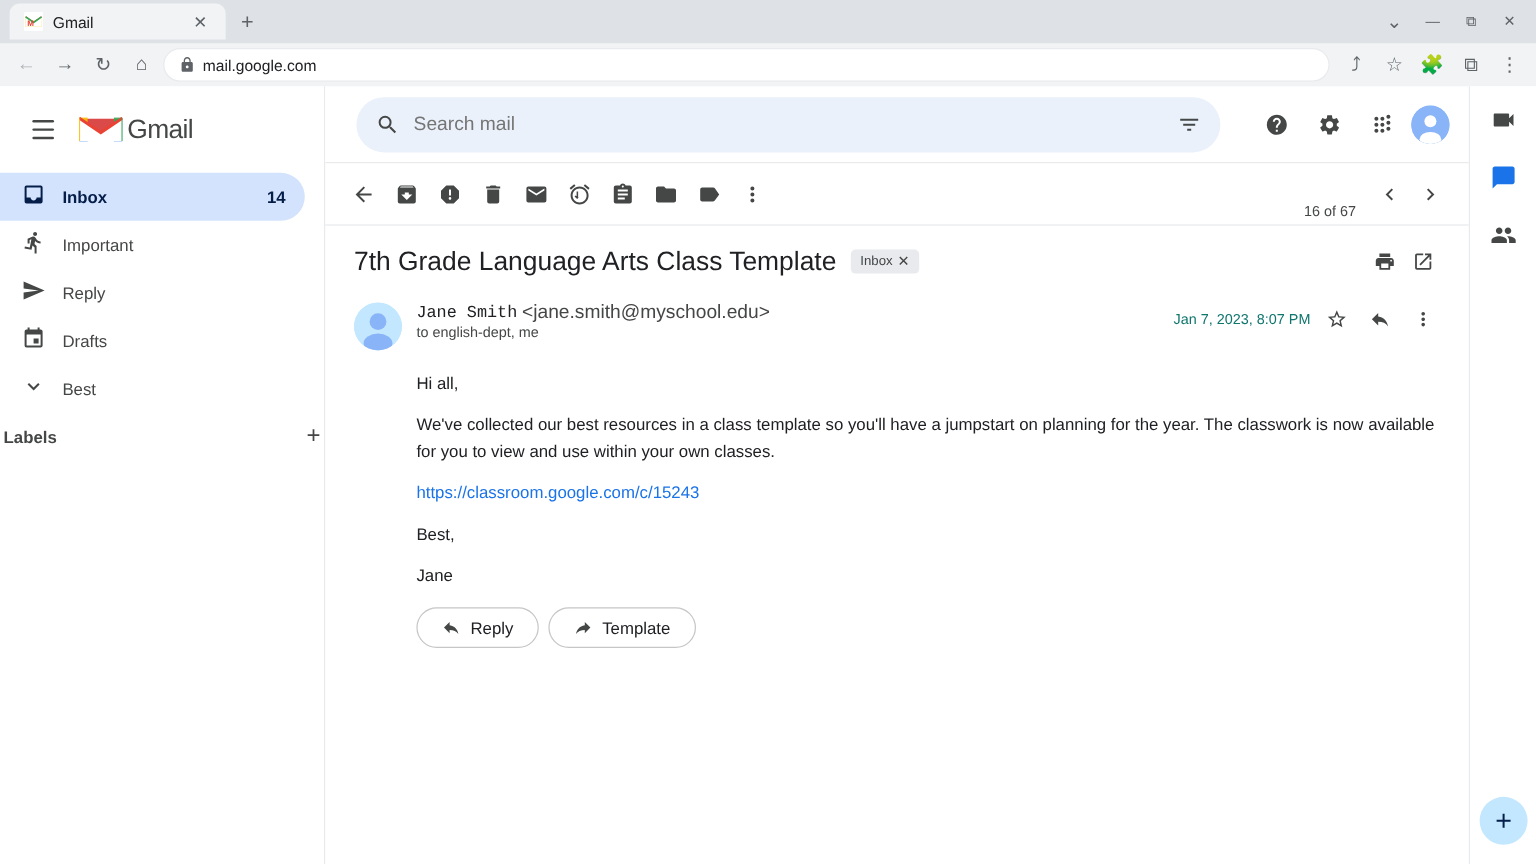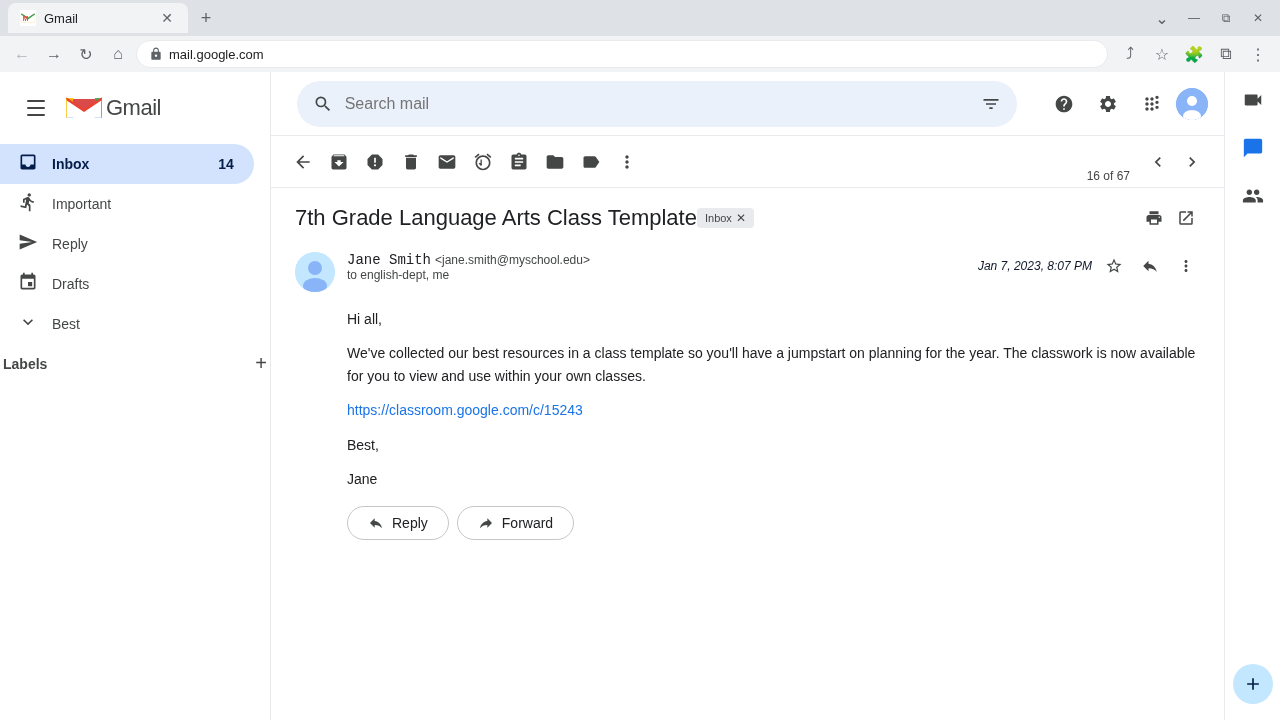--- a/index.html
+++ b/index.html
@@ -33,55 +33,55 @@
     .gmail-logo-text { font-size: 22px; color: #444746; font-weight: 400; letter-spacing: -0.5px; }
 
     .compose-btn { display: flex; align-items: center; gap: 12px; background: #c2e7ff; border-radius: 16px; padding: 18px 24px; margin: 4px 12px 8px; cursor: pointer; width: 210px; }
     .compose-label { font-size: 14px; font-weight: 500; color: #041e49; }
 
     .sidebar-nav { list-style: none; }
     .sidebar-item { display: flex; align-items: center; gap: 12px; padding: 6px 16px; border-radius: 0 24px 24px 0; cursor: pointer; margin-right: 16px; height: 40px; }
     .sidebar-item.active { background: #d3e3fd; }
     .sidebar-item .item-icon { font-size: 18px; color: #444746; width: 24px; text-align: center; }
     .sidebar-item .item-label { font-size: 14px; color: #444746; flex: 1; }
-    .sidebar-item .item-badge { background: transparent; color: #444746; font-size: 14px; font-weight: 600; min-width: 24px; text-align: center; }
+    .sidebar-item .item-badge { background: transparent; color: #444746; font-size: 14px; font-weight: 600; min-width: 24px; text-align: right; }
     .sidebar-item.active .item-label { font-weight: 600; color: #041e49; }
     .sidebar-item.active .item-badge { color: #041e49; }
 
     .labels-section { display: flex; align-items: center; padding: 8px 3px; cursor: pointer; }
     .labels-title { font-size: 14px; color: #444746; font-weight: 600; flex: 1; }
     .labels-add { color: #444746; font-size: 20px; }
 
     
     .main-content { flex: 1; overflow: hidden; display: flex; flex-direction: column; border-left: 1px solid #e8eaed; }
 
     
     .email-toolbar { display: flex; align-items: center; padding: 6px 16px; border-bottom: 1px solid #e8eaed; gap: 4px; height: 52px; }
     .toolbar-btn { width: 32px; height: 32px; border-radius: 50%; display: flex; align-items: center; justify-content: center; color: #444746; cursor: pointer; font-size: 16px; }
     .toolbar-spacer { flex: 1; }
     .pagination-info { font-size: 12px; color: #444746; margin-right: 8px; margin-top: 28px; }
     .pagination-nav { display: flex; gap: 2px; }
 
     
     .email-thread { padding: 16px 24px; flex: 1; overflow-y: auto; }
-    .email-subject-row { display: flex; align-items: center; gap: 0; margin-bottom: 20px; }
+    .email-subject-row { display: flex; align-items: center; gap: 12px; margin-bottom: 20px; }
     .email-subject { font-size: 22px; font-weight: 400; color: #202124; }
     .inbox-badge { background: #e8eaed; color: #444746; font-size: 11px; padding: 3px 8px; border-radius: 4px; display: flex; align-items: center; gap: 4px; }
     .inbox-badge-x { cursor: pointer; font-size: 12px; }
 
     
     .email-message { margin-bottom: 16px; }
     .email-header { display: flex; align-items: flex-start; gap: 12px; margin-bottom: 16px; }
     .avatar { width: 40px; height: 40px; border-radius: 50%; background: #c2e7ff; display: flex; align-items: center; justify-content: center; font-size: 16px; font-weight: 500; color: #041e49; flex-shrink: 0; overflow: hidden; }
     .sender-info { flex: 1; }
     .sender-name { font-weight: 500; font-size: 14px; color: #202124; font-family: Liberation Mono, monospace; }
-    .sender-email { color: #444746; font-size: 12px; font-weight: 400; }
+    .sender-email { color: #444746; font-size: 16px; font-weight: 400; }
     .to-info { font-size: 12px; color: #444746; }
     .email-meta { display: flex; align-items: center; gap: 8px; margin-left: auto; }
-    .email-date { font-size: 12px; color: #0f172a; font-style: italic; }
+    .email-date { font-size: 12px; color: #0f766e; }
     .meta-btn { width: 28px; height: 28px; border-radius: 50%; display: flex; align-items: center; justify-content: center; color: #444746; cursor: pointer; font-size: 14px; }
 
     .email-body { font-size: 14px; line-height: 1.6; color: #202124; padding-left: 52px; }
     .email-body p { margin-bottom: 12px; }
     .email-link { color: #1a73e8; text-decoration: none; }
 
     
     .reply-actions { display: flex; gap: 8px; padding-left: 52px; margin-top: 16px; }
     .reply-btn { display: flex; align-items: center; gap: 8px; padding: 8px 20px; border: 1px solid #c6c6c6; border-radius: 20px; background: #fff; cursor: pointer; font-size: 14px; color: #202124; font-weight: 500; }
 
@@ -409,21 +409,21 @@
         <button class="reply-btn">
           <svg width="16" height="16" viewBox="0 0 24 24" fill="#444746">
               <path d="M10 9V5l-7 7 7 7v-4.1c5 0 8.5 1.6 11 5.1-1-5-4-10-11-11z"></path>
             </svg>
           <span>Reply</span>
         </button>
         <button class="reply-btn">
           <svg width="16" height="16" viewBox="0 0 24 24" fill="#444746">
               <path d="M14 9V5l7 7-7 7v-4.1c-5 0-8.5 1.6-11 5.1 1-5 4-10 11-11z"></path>
             </svg>
-          <span>Forward</span>
+          <span>Template</span>
         </button>
       </div>
     </div>
   </div>
 
   <div class="right-panel">
     <div class="right-panel-btn">
       <svg width="22" height="22" viewBox="0 0 24 24" fill="#444746">
           <path d="M17 10.5V7c0-.55-.45-1-1-1H4c-.55 0-1 .45-1 1v10c0 .55.45 1 1 1h12c.55 0 1-.45 1-1v-3.5l4 4v-11l-4 4z"></path>
         </svg>

